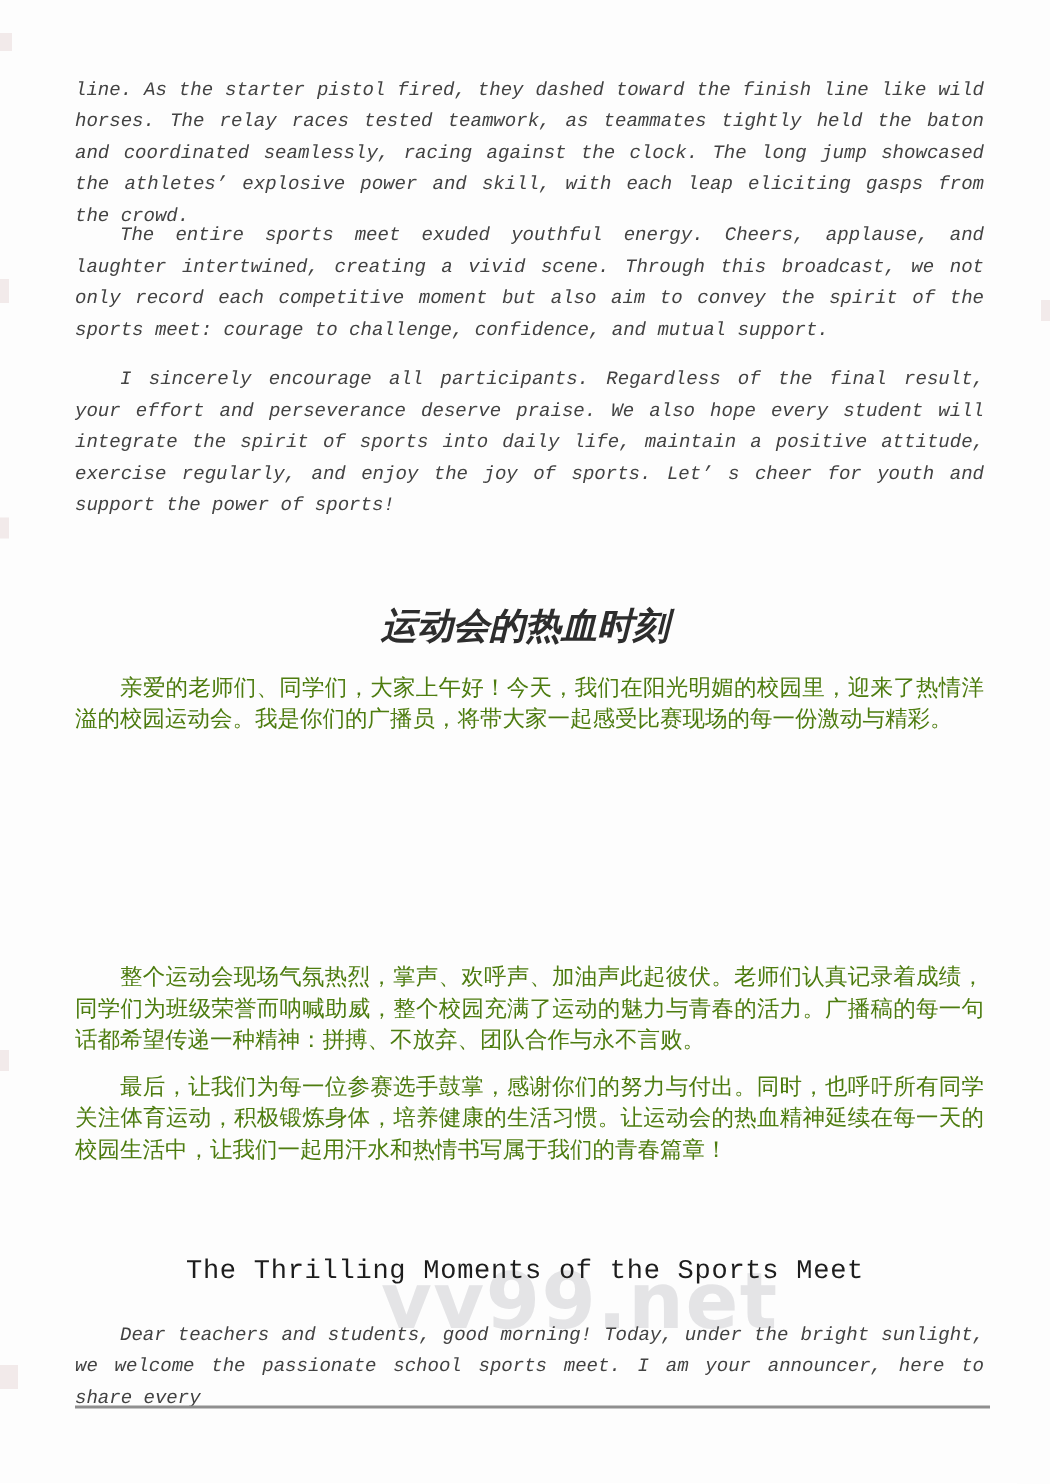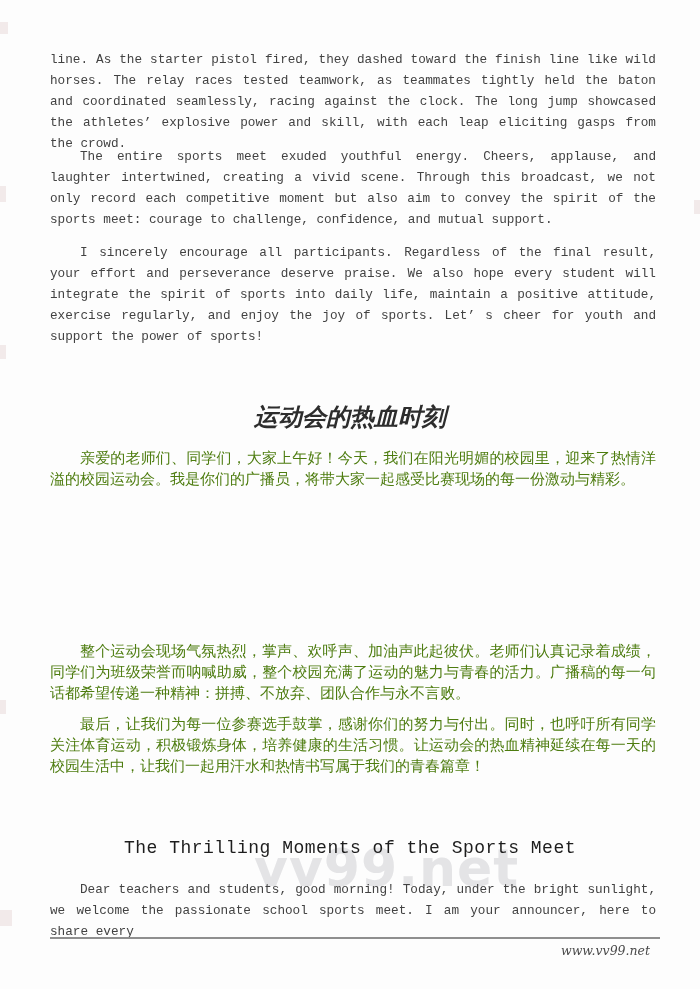--- a/index.html
+++ b/index.html
@@ -10,20 +10,21 @@
     overflow:hidden;
     color:#3f3f3f;
   }
   .abs { position:absolute; margin:0; }
   .col { left:50px; width:606px; }
   .en-body {
     font-family:"Liberation Mono","DejaVu Sans Mono",monospace;
     font-size:12.7px; line-height:21px;
     text-align:justify; color:#424242;
     z-index:2;
+    font-style:italic;
   }
   .first-indent { text-indent:30px; }
   .zh-body {
     font-family:"DejaVu Sans","Liberation Sans",sans-serif;
     font-size:15px; line-height:21.2px;
     text-align:justify; text-indent:2em;
     color:#4d7c0f; z-index:2;
   }
   .zh-title {
     left:0; width:700px; top:401px;
@@ -89,15 +90,14 @@
 
   <p class="abs col zh-body" style="top:714px;">最后，让我们为每一位参赛选手鼓掌，感谢你们的努力与付出。同时，也呼吁所有同学关注体育运动，积极锻炼身体，培养健康的生活习惯。让运动会的热血精神延续在每一天的校园生活中，让我们一起用汗水和热情书写属于我们的青春篇章！</p>
 
   <p class="abs col zh-body" style="top:641px;">整个运动会现场气氛热烈，掌声、欢呼声、加油声此起彼伏。老师们认真记录着成绩，同学们为班级荣誉而呐喊助威，整个校园充满了运动的魅力与青春的活力。广播稿的每一句话都希望传递一种精神：拼搏、不放弃、团队合作与永不言败。</p>
 
   <h2 class="abs en-title">The Thrilling Moments of the Sports Meet</h2>
 
   <p class="abs col en-body first-indent" style="top:879px;">Dear teachers and students, good morning! Today, under the bright sunlight, we welcome the passionate school sports meet. I am your announcer, here to share every</p>
 
   <div class="abs footer-rule"></div>
-  <div class="abs footer-url">www.vv99.net</div>
 
 </div>
 
 </body></html>

